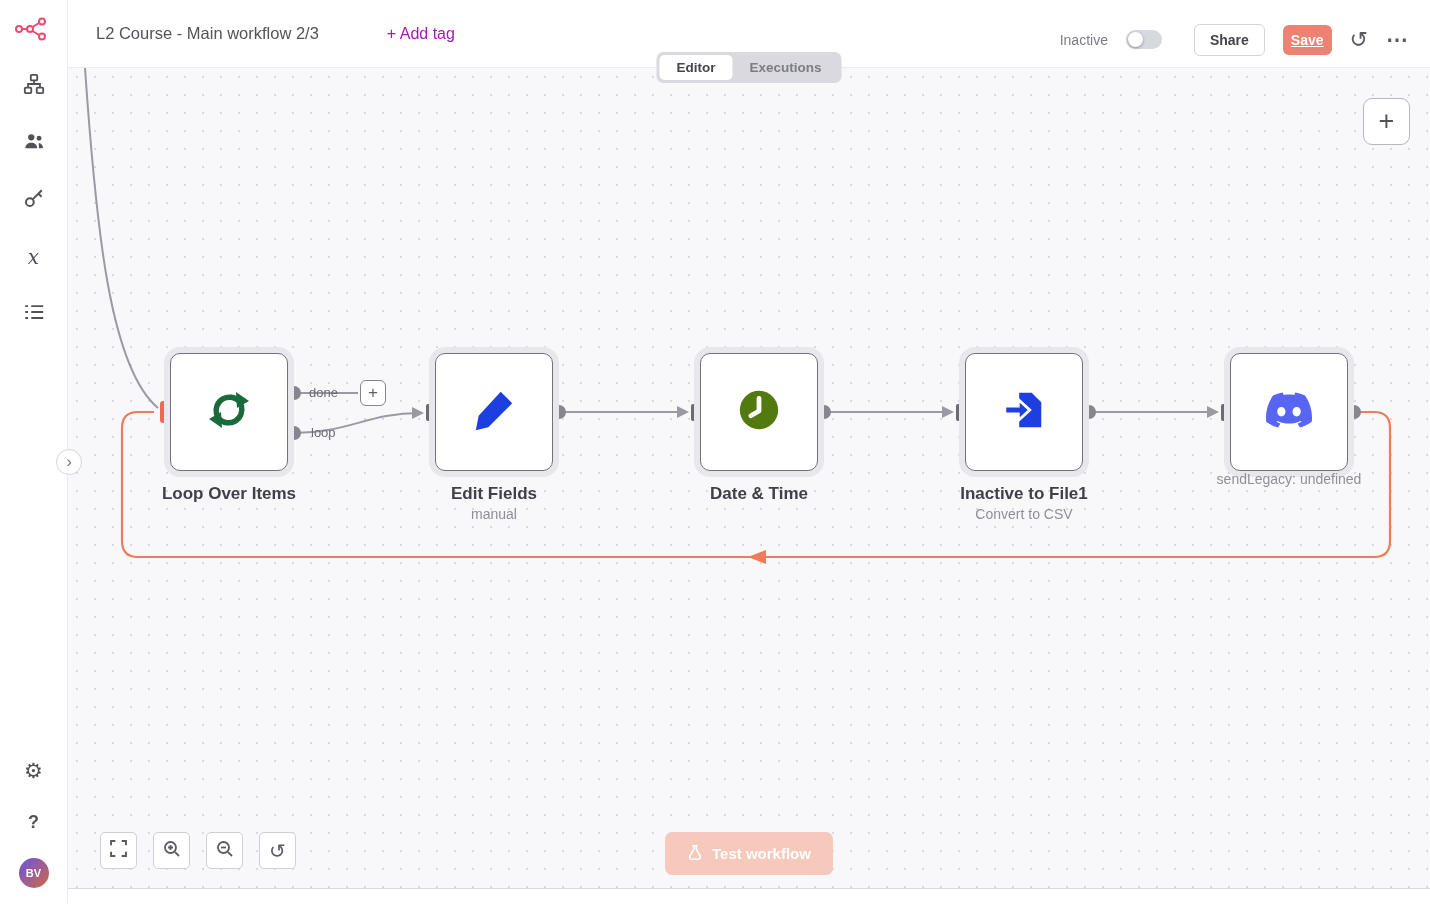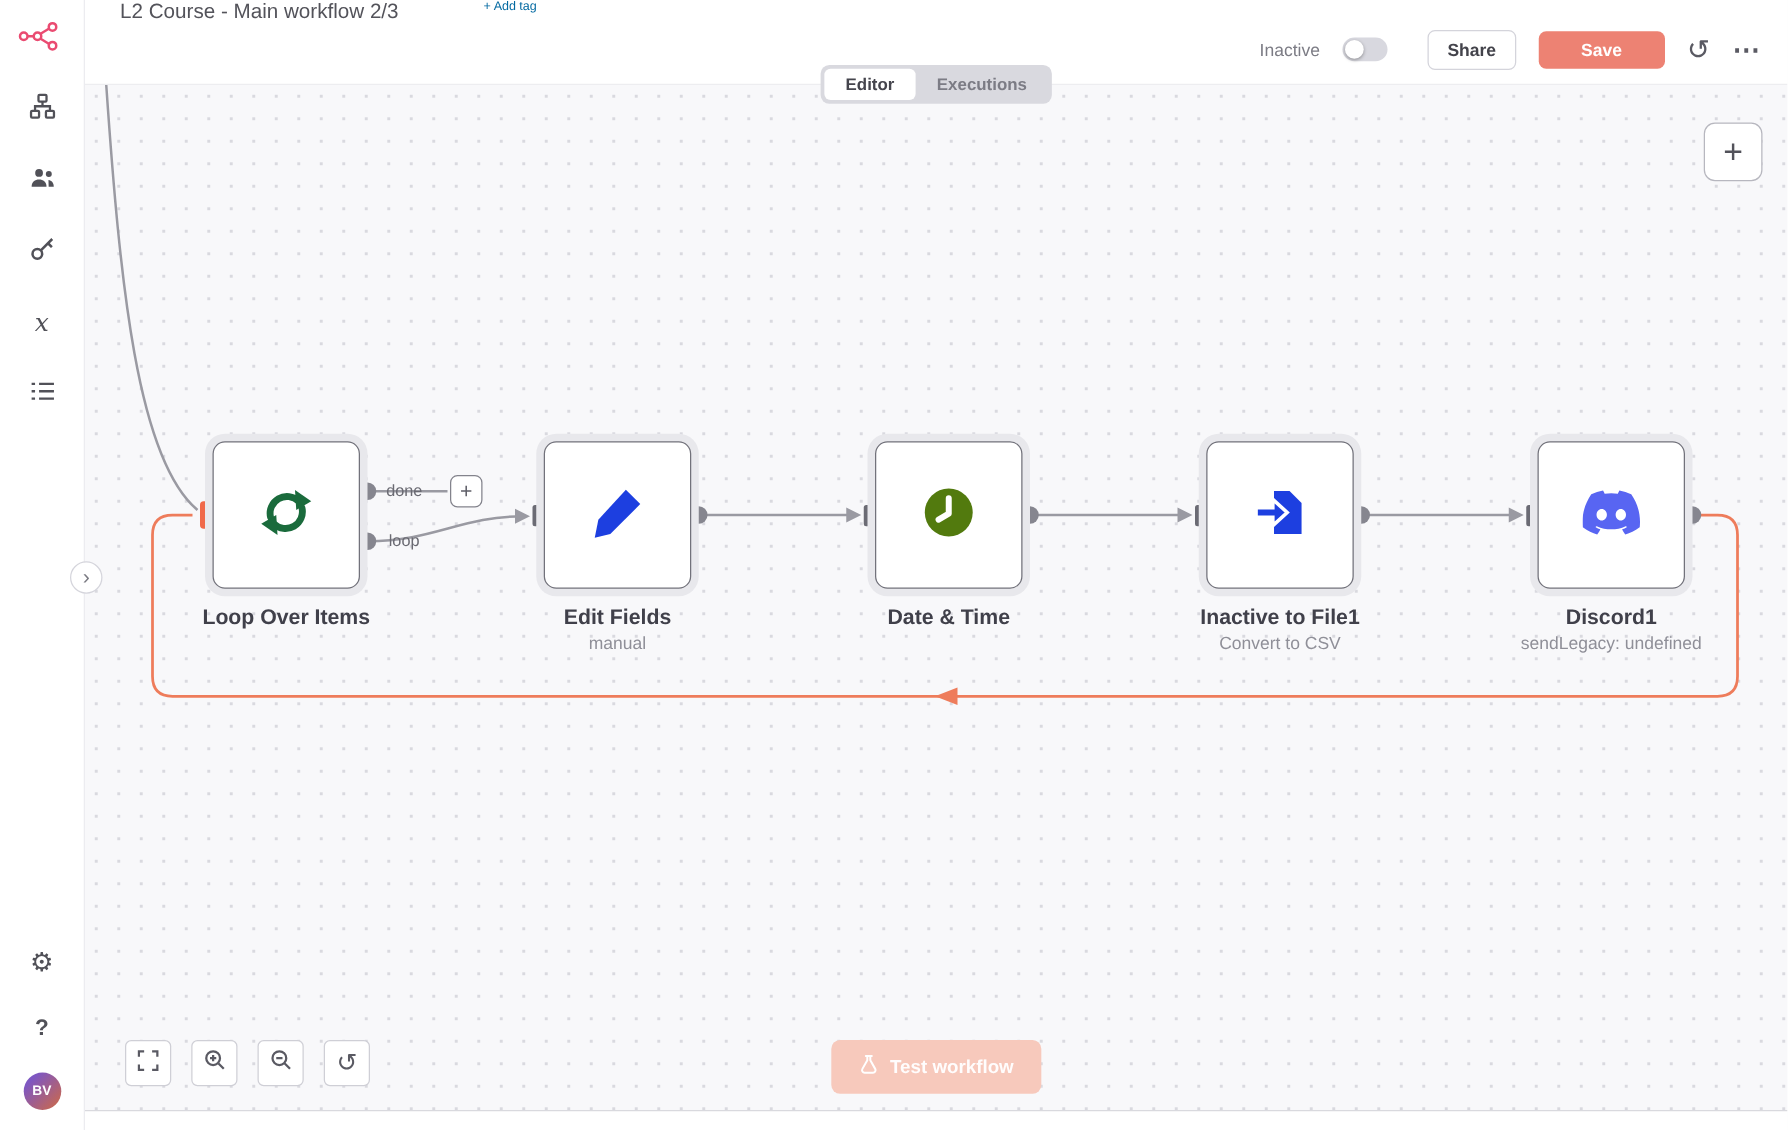--- a/index.html
+++ b/index.html
@@ -18,32 +18,32 @@
     gap:20px; padding-bottom:16px; }
   .glyph-icon { font-size:21px; color:#515158; line-height:1; }
   .var-x { font-family:"DejaVu Serif", serif; font-style:italic; font-size:20px; color:#515158; }
   .avatar { width:30px; height:30px; border-radius:50%;
     background:linear-gradient(135deg,#7e57c2 20%,#c1665a 85%);
     color:#fff; font-size:11px; font-weight:bold; display:flex; align-items:center; justify-content:center;
     cursor:pointer; }
 
   
   .header { position:absolute; left:68px; right:0; top:0; height:68px; background:#fff;
-    border-bottom:1px solid #ededf0; display:flex; padding:0 22px 0 28px; z-index:10;gap:48px; }
+    border-bottom:1px solid #ededf0; display:flex; align-items:center; padding:0 22px 0 28px; z-index:10; }
   .wf-title { font-size:16.5px; color:#53535a; cursor:text; }
-  .add-tag { margin-left:20px; font-size:10px; color:#0369a1; cursor:pointer; }
+  .add-tag { margin-left:68px; font-size:16px; color:#a21caf; cursor:pointer; }
   .header-right { margin-left:auto; display:flex; align-items:center; gap:18px;margin-top:12px; }
   .status-label { font-size:14px; color:#7c7c85; }
   .toggle { width:36px; height:19px; border-radius:10px; background:#d8d8df; position:relative; cursor:pointer; }
   .toggle-knob { position:absolute; left:2px; top:2px; width:15px; height:15px; border-radius:50%;
     background:#fff; box-shadow:0 1px 3px rgba(0,0,0,.35); }
   .btn-share { padding:7px 15px; border:1px solid #d4d4db; border-radius:6px; background:#fff;
     color:#43434b; font-size:14px; font-weight:600; cursor:pointer; }
-  .btn-save { padding:7px 34px; border:none; border-radius:6px; background:#ed8273;
-    color:#fff; font-size:14px; font-weight:600; cursor:pointer; }
+  .btn-save { padding:7px 8px; border:none; border-radius:6px; background:#ed8273;
+    color:#fff; font-size:14px; font-weight:600; cursor:pointer;text-decoration:underline; }
   .hdr-icon { font-size:22px; color:#5a5a63; cursor:pointer; line-height:1; }
 
   
   .tabs { position:absolute; left:749px; top:52px; transform:translateX(-50%);
     background:#d9d9df; border-radius:7px; padding:3px; display:flex; z-index:30;text-align:center; }
   .tab { padding:5px 17px; font-size:13.5px; border-radius:5px; cursor:pointer; }
   .tab.active { background:#fff; color:#45454d; font-weight:700; }
   .tab.inactive { color:#7c7c85; font-weight:600; }
 
   
@@ -261,21 +261,20 @@
   </div>
 
   <div class="node" style="left:1162px; top:285px">
     <div class="node-box">
       <span>
         <svg width="46" height="46" viewBox="0 0 24 24" fill="#5865f2">
           <path d="M20.317 4.3698a19.7913 19.7913 0 00-4.8851-1.5152.0741.0741 0 00-.0785.0371c-.211.3753-.4447.8648-.6083 1.2495-1.8447-.2762-3.68-.2762-5.4868 0-.1636-.3933-.4058-.8742-.6177-1.2495a.077.077 0 00-.0785-.037 19.7363 19.7363 0 00-4.8852 1.515.0699.0699 0 00-.0321.0277C.5334 9.0458-.319 13.5799.0992 18.0578a.0824.0824 0 00.0312.0561c2.0528 1.5076 4.0413 2.4228 5.9929 3.0294a.0777.0777 0 00.0842-.0276c.4616-.6304.8731-1.2952 1.226-1.9942a.076.076 0 00-.0416-.1057c-.6528-.2476-1.2743-.5495-1.8722-.8923a.077.077 0 01-.0076-.1277c.1258-.0943.2517-.1923.3718-.2914a.0743.0743 0 01.0776-.0105c3.9278 1.7933 8.18 1.7933 12.0614 0a.0739.0739 0 01.0785.0095c.1202.099.246.1981.3728.2924a.077.077 0 01-.0066.1276 12.2986 12.2986 0 01-1.873.8914.0766.0766 0 00-.0407.1067c.3604.698.7719 1.3628 1.225 1.9932a.076.076 0 00.0842.0286c1.961-.6067 3.9495-1.5219 6.0023-3.0294a.077.077 0 00.0313-.0552c.5004-5.177-.8382-9.6739-3.5485-13.6604a.061.061 0 00-.0312-.0286zM8.02 15.3312c-1.1825 0-2.1569-1.0857-2.1569-2.419 0-1.3332.9555-2.4189 2.157-2.4189 1.2108 0 2.1757 1.0952 2.1568 2.419 0 1.3332-.9555 2.4189-2.1569 2.4189zm7.9748 0c-1.1825 0-2.1569-1.0857-2.1569-2.419 0-1.3332.9554-2.4189 2.1569-2.4189 1.2108 0 2.1757 1.0952 2.1568 2.419 0 1.3332-.946 2.4189-2.1568 2.4189Z"></path>
         </svg>
       </span>
     </div>
-    <div class="node-label">Discord1</div>
     <div class="node-sub">sendLegacy: undefined</div>
   </div>
 
   <span class="port-label" style="left:241px; top:317px">done</span>
   <span class="port-label" style="left:243px; top:357px">loop</span>
   <div class="mini-plus" style="left:292px; top:312px">+</div>
 
   <div class="big-plus">+</div>
 
   <div class="canvas-controls">

